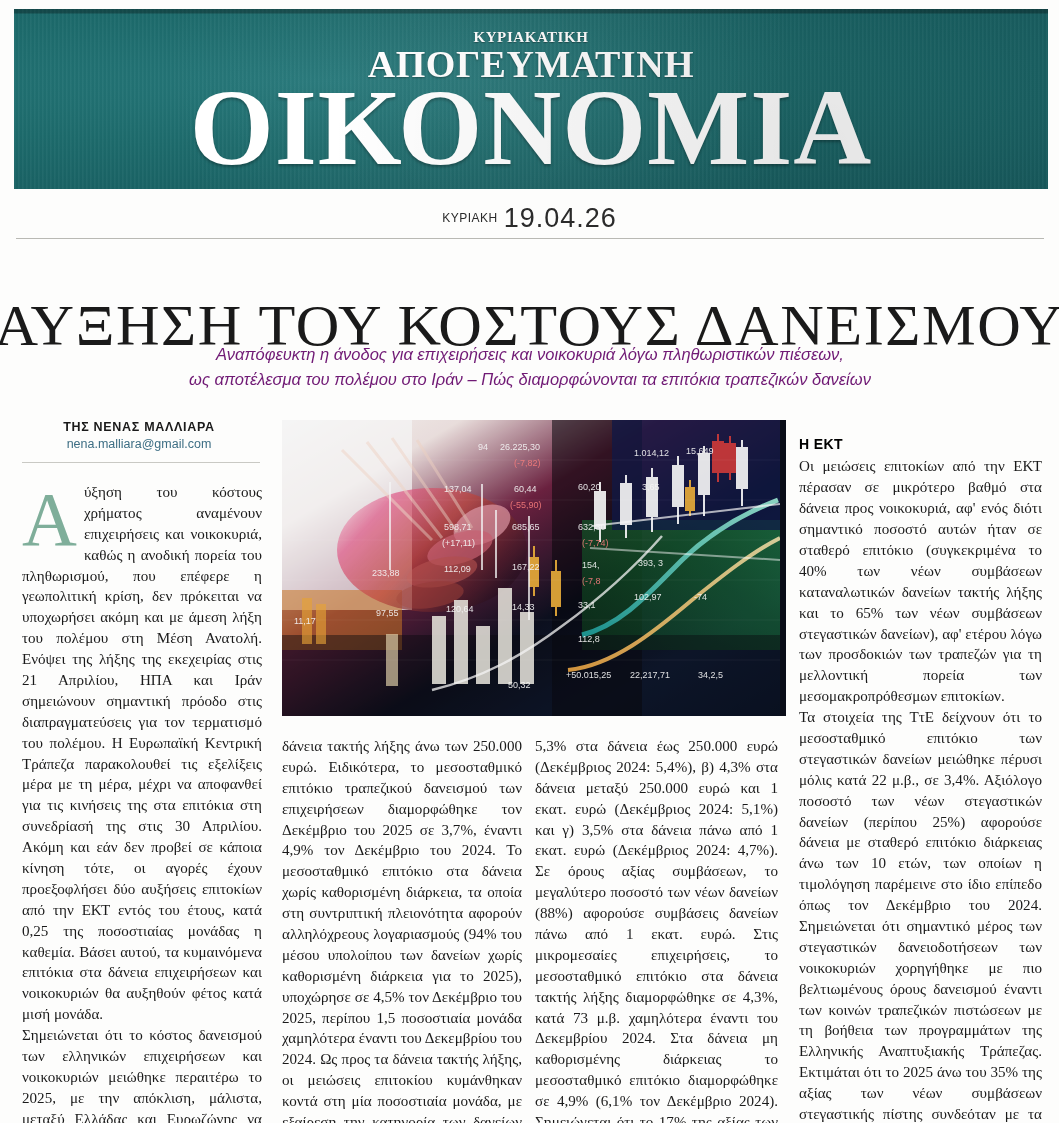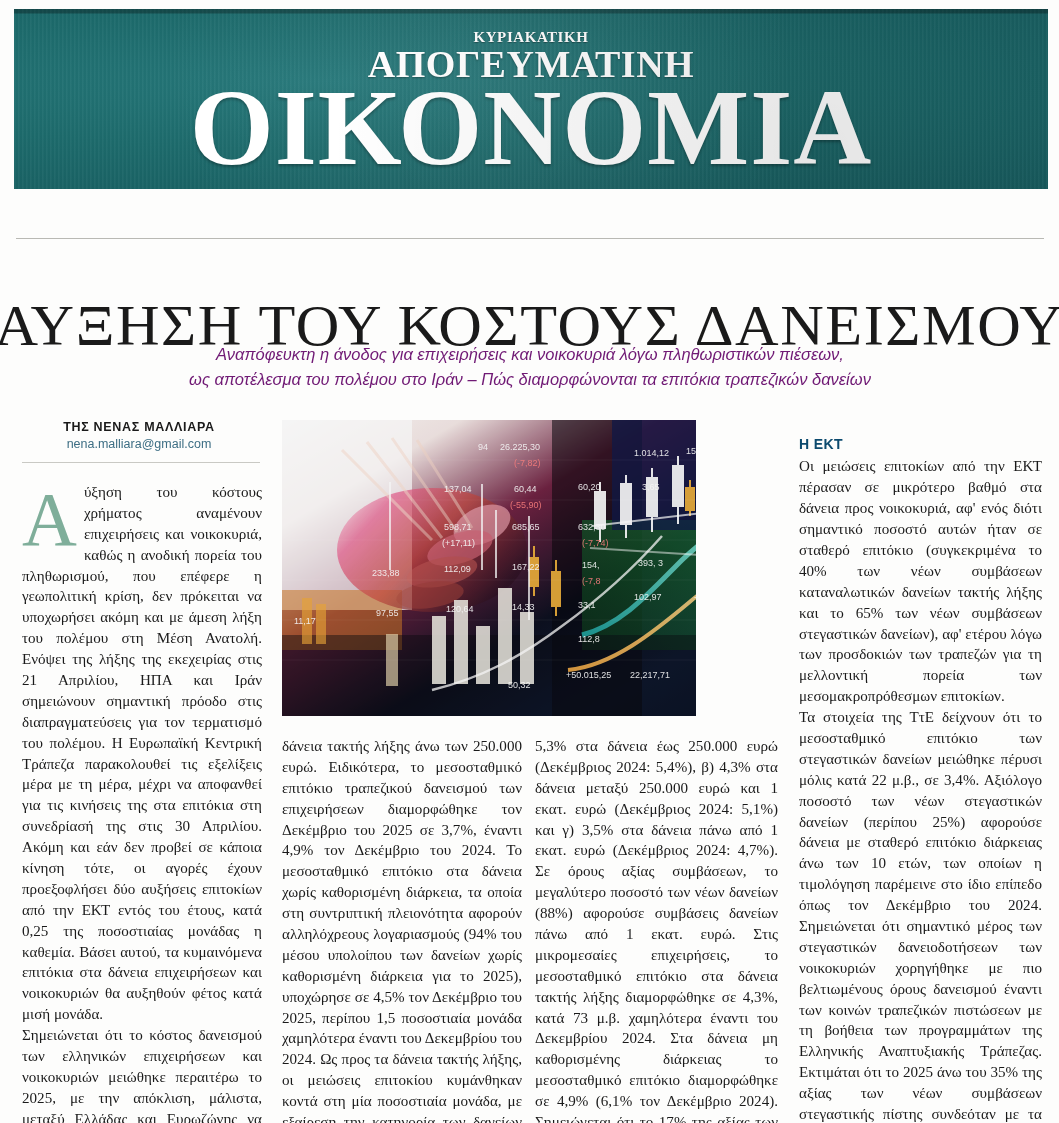--- a/index.html
+++ b/index.html
@@ -175,21 +175,21 @@
     width: 238px;
     height: 1px;
     background: #c9c9c4;
   }
 
   
   .photo {
     position: absolute;
     left: 282px;
     top: 420px;
-    width: 414px;
+    width: 504px;
     height: 296px;
     overflow: hidden;
     background: #0a0d18;
   }
   .photo svg { display: block; }
 
   
   .col {
     position: absolute;
     font-family: "Liberation Serif", "DejaVu Serif", serif;
@@ -216,36 +216,39 @@
     margin-top: 2px;
     color: #7fae9a;
     font-weight: normal;
   }
 
   .subhead {
     font-family: "Liberation Sans", "DejaVu Sans", sans-serif;
     font-weight: bold;
     font-size: 14px;
     letter-spacing: 0.4px;
-    color: #0c4a6e;
+    color: #000000;
     margin-top: 13px;
     margin-bottom: 2px;
   }
 </style>
 </head>
 <body>
 
 <div class="page">
 
   <div class="masthead">
     <div class="mast-kicker">ΚΥΡΙΑΚΑΤΙΚΗ</div>
     <div class="mast-paper">ΑΠΟΓΕΥΜΑΤΙΝΗ</div>
     <div class="mast-section">ΟΙΚΟΝΟΜΙΑ</div>
   </div>
 
+  <div class="dateline">
+    <span class="dow">ΚΥΡΙΑΚΗ</span><span class="date">19.04.26</span>
+  </div>
   <div class="rule-top"></div>
 
   <h1 class="headline">ΑΥΞΗΣΗ ΤΟΥ ΚΟΣΤΟΥΣ ΔΑΝΕΙΣΜΟΥ</h1>
 
   <div class="deck">
     <div>Αναπόφευκτη η άνοδος για επιχειρήσεις και νοικοκυριά λόγω πληθωριστικών πιέσεων,</div>
     <div>ως αποτέλεσμα του πολέμου στο Ιράν – Πώς διαμορφώνονται τα επιτόκια τραπεζικών δανείων</div>
   </div>
 
   <div class="byline">

